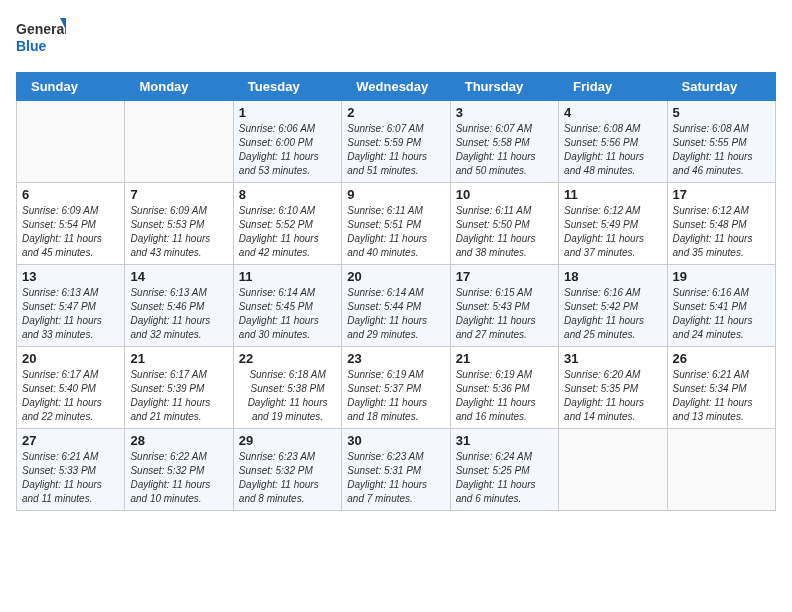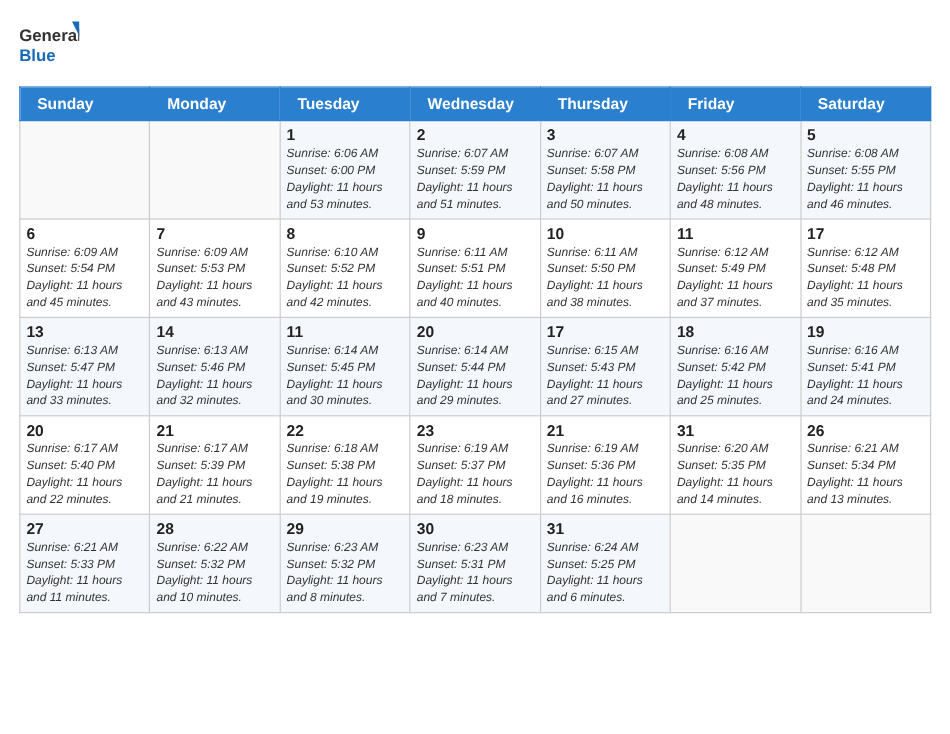--- a/index.html
+++ b/index.html
@@ -238,21 +238,21 @@
 Daylight: 11 hours and 22 minutes.</div>
         </td>
         <td>
           <span class="day-num">21</span>
           <div class="day-info" style="white-space: pre-line;">Sunrise: 6:17 AM
 Sunset: 5:39 PM
 Daylight: 11 hours and 21 minutes.</div>
         </td>
         <td>
           <span class="day-num">22</span>
-          <div class="day-info" style="white-space: pre-line;">Sunrise: 6:18 AM
+          <div class="day-info" style="white-space: pre-line; text-align: center;">Sunrise: 6:18 AM
 Sunset: 5:38 PM
 Daylight: 11 hours and 19 minutes.</div>
         </td>
         <td>
           <span class="day-num">23</span>
           <div class="day-info" style="white-space: pre-line;">Sunrise: 6:19 AM
 Sunset: 5:37 PM
 Daylight: 11 hours and 18 minutes.</div>
         </td>
         <td>

